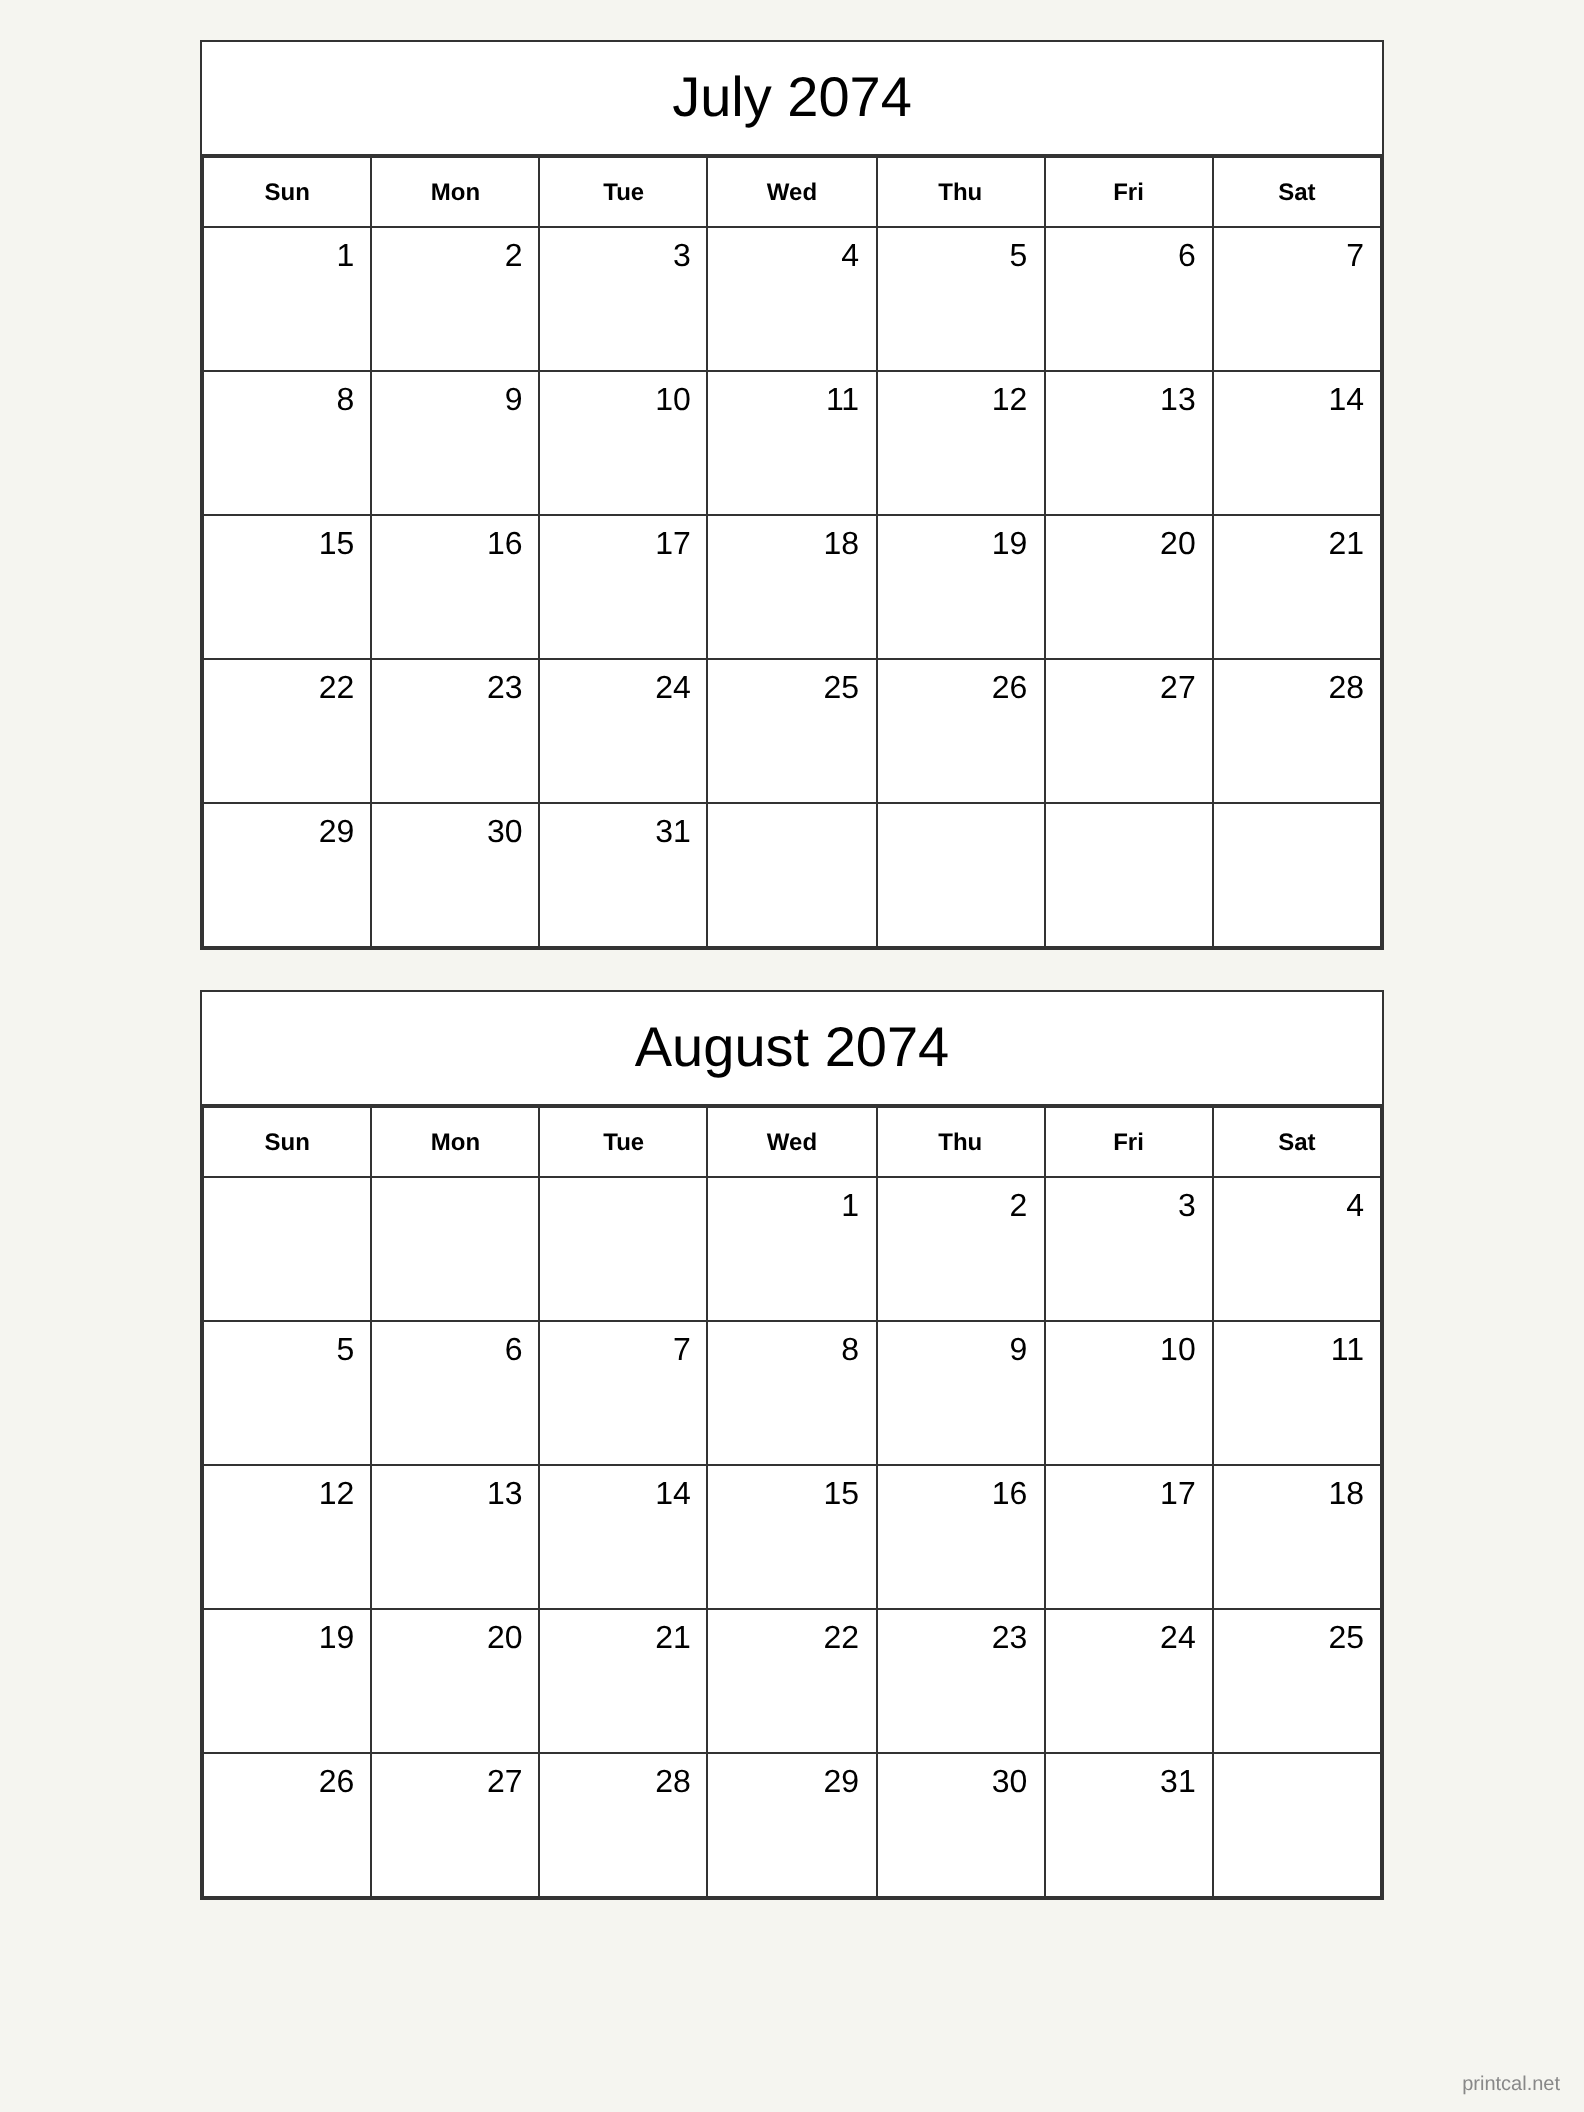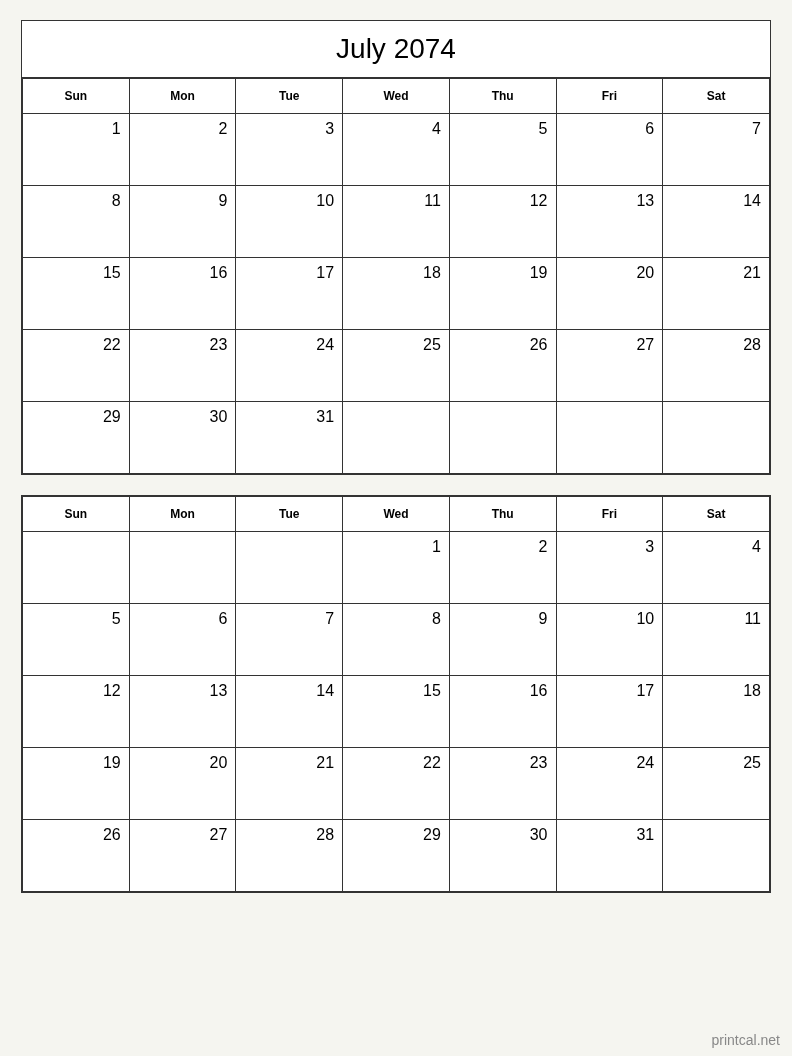--- a/index.html
+++ b/index.html
@@ -14,21 +14,21 @@
       display: flex;
       flex-direction: column;
       align-items: center;
       padding: 20px;
       gap: 20px;
       width: 792px;
       min-height: 1056px;
     }
 
     .calendar {
-      width: 750px;
+      width: 592px;
       border: 1.5px solid #333;
       background: #fff;
     }
 
     .calendar-title {
       text-align: center;
       font-size: 28px;
       font-weight: normal;
       padding: 12px;
       border-bottom: 1.5px solid #333;
@@ -60,21 +60,21 @@
     }
 
     .calendar-grid td.empty {
       background: #fff;
     }
 
     .watermark {
       position: fixed;
       bottom: 8px;
       right: 12px;
-      font-size: 14px;
+      font-size: 10px;
       color: #888;
     }
   </style>
 </head>
 <body>
 
 <div class="calendar">
   <div class="calendar-title">July 2074</div>
   <table class="calendar-grid">
     <thead>
@@ -132,20 +132,21 @@
           <td class="empty"></td>
           <td class="empty"></td>
           <td class="empty"></td>
           <td class="empty"></td>
         </tr>
       </tbody>
   </table>
 </div>
 
 <div class="calendar">
+  <div class="calendar-title">August 2074</div>
   <table class="calendar-grid">
     <thead>
       <tr>
         <th>Sun</th>
         <th>Mon</th>
         <th>Tue</th>
         <th>Wed</th>
         <th>Thu</th>
         <th>Fri</th>
         <th>Sat</th>

